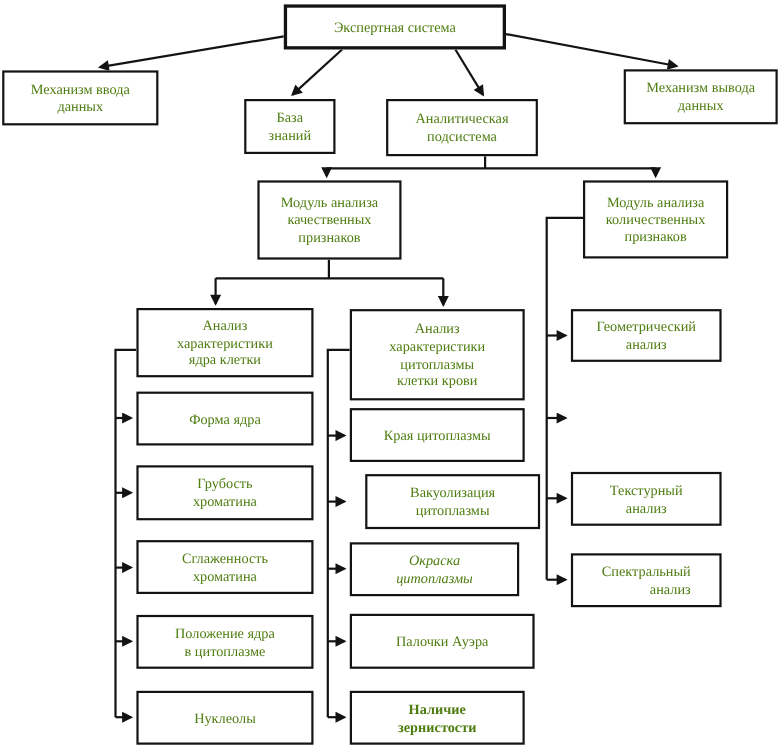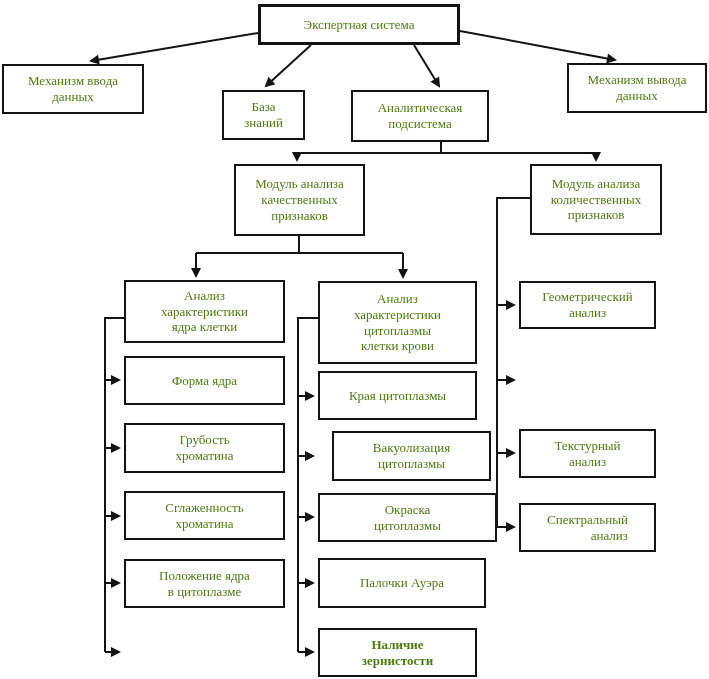--- a/index.html
+++ b/index.html
@@ -86,29 +86,30 @@
   <div class="box" style="left:124px;top:280px;width:161px;height:63px;">Анализ
 характеристики
 ядра клетки</div>
   <div class="box" style="left:124px;top:356px;width:161px;height:49px;">Форма ядра</div>
   <div class="box" style="left:124px;top:423px;width:161px;height:50px;">Грубость
 хроматина</div>
   <div class="box" style="left:124px;top:491px;width:161px;height:49px;">Сглаженность
 хроматина</div>
   <div class="box" style="left:124px;top:559px;width:161px;height:49px;">Положение ядра
 в цитоплазме</div>
+  <div class="box" style="left:124px;top:628px;width:161px;height:49px;">Нуклеолы</div>
 
   <div class="box" style="left:318px;top:281px;width:159px;height:83px;">Анализ
 характеристики
 цитоплазмы
 клетки крови</div>
   <div class="box" style="left:318px;top:371px;width:159px;height:49px;">Края цитоплазмы</div>
   <div class="box" style="left:318px;top:431px;width:159px;height:50px;margin-left:14px;">Вакуолизация
 цитоплазмы</div>
-  <div class="box" style="left:318px;top:493px;width:179px;height:49px;">Окраска
+  <div class="box" style="left:318px;top:493px;width:154px;height:49px;font-style:italic;">Окраска
 цитоплазмы</div>
   <div class="box" style="left:318px;top:558px;width:168px;height:50px;">Палочки Ауэра</div>
   <div class="box bold" style="left:318px;top:628px;width:159px;height:49px;">Наличие
 зернистости</div>
 
   <div class="box" style="left:519px;top:281px;width:137px;height:48px;">Геометрический
 анализ</div>
   <div class="box" style="left:519px;top:429px;width:137px;height:49px;">Текстурный
 анализ</div>
   <div class="box" style="left:519px;top:503px;width:137px;height:49px;text-align:right;">Спектральный

